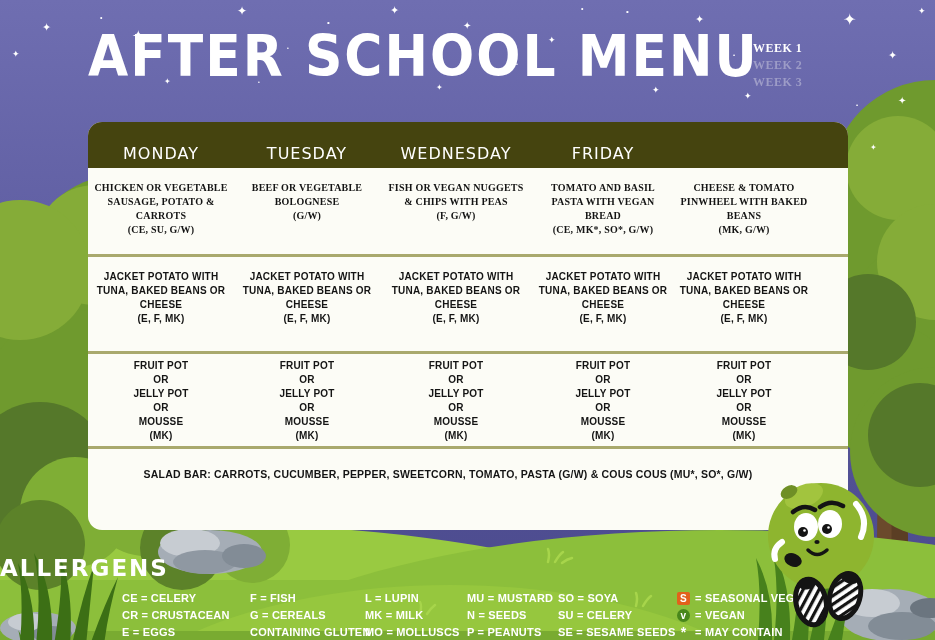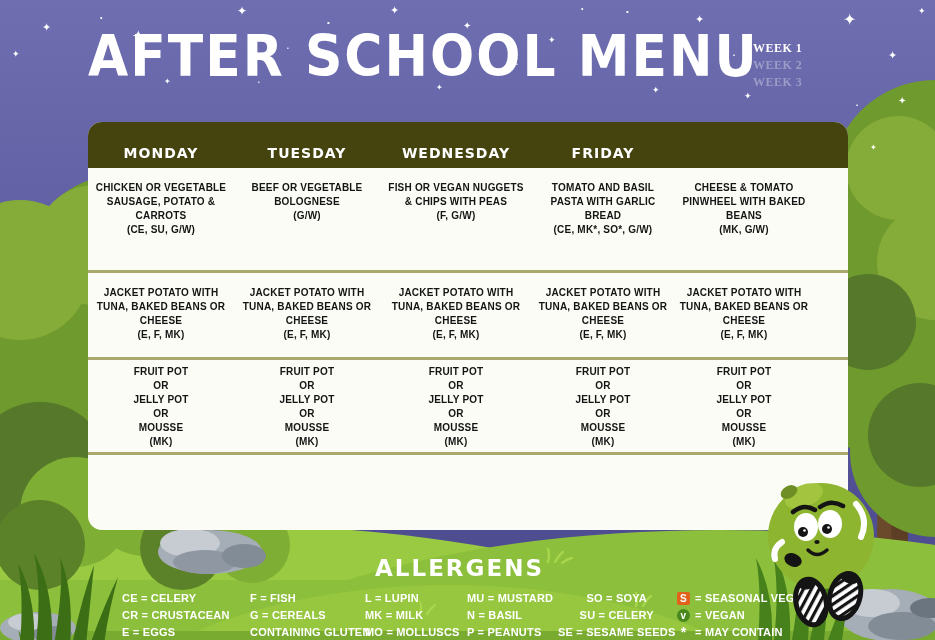--- a/index.html
+++ b/index.html
@@ -27,49 +27,49 @@
     position:absolute; left:88px; top:122px; width:760px; height:408px; z-index:2;
     background:#fcfcf6; border-radius:14px; overflow:hidden;
   }
   .table-head {
     height:46px; background:#45440f; display:grid;
     grid-template-columns:146px 146px 152px 142px 140px; padding-right:34px;
     align-items:center;
   }
   .table-head span {
     text-align:center; color:#ffffff; font-family:"DejaVu Sans", sans-serif;
-    font-weight:bold; font-size:14px; letter-spacing:1px;margin-top:16px;
+    font-weight:normal; font-size:16px; letter-spacing:1px;margin-top:16px;
   }
   .menu-row { display:grid; grid-template-columns:146px 146px 152px 142px 140px; padding-right:34px; }
-  .row-main { height:102px; }
-  .row-jacket { height:84px; }
+  .row-main { height:86px;font-family:Liberation Serif, serif; }
+  .row-jacket { height:94px; }
   .row-dessert { height:92px; }
   .cell {
     padding-top:13px; text-align:center; font-size:10px; font-weight:bold;
     line-height:14px; color:#141414; white-space:pre-line; letter-spacing:0.2px;
   }
   .row-dessert .cell { padding-top:5px; }
   .divider { height:3px; background:#a9a96d; }
   .salad-row {
     height:49px; display:flex; align-items:center; justify-content:center;
     padding-right:40px; font-size:10.5px; font-weight:bold; color:#141414; letter-spacing:0.2px;
   }
 
   .allergens-title {
-    position:absolute; left:0; right:16px; top:555px; z-index:3; text-align:center;
+    position:absolute; left:0; right:16px; top:555px; z-index:3; 
     color:#ffffff; font-family:"DejaVu Sans", sans-serif; font-weight:bold;
     font-size:23px; letter-spacing:2px;
   }
   .legend-col {
     position:absolute; top:590px; z-index:3; color:#ffffff;
     font-size:11px; font-weight:bold; line-height:17px; letter-spacing:0.2px;
   }
   .legend-line { white-space:pre-line; }
   .col-1 { left:122px; } .col-2 { left:250px; } .col-3 { left:365px; }
-  .col-4 { left:467px; } .col-5 { left:558px;text-align:center; } .col-6 { left:677px; }
+  .col-4 { left:467px; } .col-5 { left:558px; } .col-6 { left:677px; }
   .legend-entry { display:flex; align-items:center; height:17px; gap:5px; }
   .badge {
     display:inline-flex; width:13px; height:13px; align-items:center; justify-content:center;
     font-size:10px; font-weight:bold; color:#ffffff; flex:0 0 13px;
   }
   .badge-orange { background:#e2611b; border-radius:2px; }
   .badge-green  { background:#48871b; border-radius:50%; }
   .badge-plain  { background:none; font-size:14px; }
 
   .character { position:absolute; left:766px; top:470px; z-index:6; }
@@ -240,21 +240,21 @@
 SAUSAGE, POTATO &amp;
 CARROTS
 (CE, SU, G/W)</div>
       <div class="cell">BEEF OR VEGETABLE
 BOLOGNESE
 (G/W)</div>
       <div class="cell">FISH OR VEGAN NUGGETS
 &amp; CHIPS WITH PEAS
 (F, G/W)</div>
       <div class="cell">TOMATO AND BASIL
-PASTA WITH GARLIC
+PASTA WITH VEGAN
 BREAD
 (CE, MK*, SO*, G/W)</div>
       <div class="cell">CHEESE &amp; TOMATO
 PINWHEEL WITH BAKED
 BEANS
 (MK, G/W)</div>
     </div>
     <div class="divider"></div>
 
     <div class="menu-row row-jacket">
@@ -308,20 +308,23 @@
 (MK)</div>
       <div class="cell">FRUIT POT
 OR
 JELLY POT
 OR
 MOUSSE
 (MK)</div>
     </div>
     <div class="divider"></div>
 
+    <div class="salad-row">
+      <span>SALAD BAR: CARROTS, CUCUMBER, PEPPER, SWEETCORN, TOMATO, PASTA (G/W) &amp; COUS COUS (MU*, SO*, G/W)</span>
+    </div>
   </div>
 
   <div class="allergens-title">ALLERGENS</div>
 
   <div class="legend-col col-1">
     <div class="legend-line">CE = CELERY</div>
     <div class="legend-line">CR = CRUSTACEAN</div>
     <div class="legend-line">E = EGGS</div>
   </div>
   <div class="legend-col col-2">
@@ -329,21 +332,21 @@
     <div class="legend-line">G = CEREALS
 CONTAINING GLUTEN</div>
   </div>
   <div class="legend-col col-3">
     <div class="legend-line">L = LUPIN</div>
     <div class="legend-line">MK = MILK</div>
     <div class="legend-line">MO = MOLLUSCS</div>
   </div>
   <div class="legend-col col-4">
     <div class="legend-line">MU = MUSTARD</div>
-    <div class="legend-line">N = BASIL</div>
+    <div class="legend-line">N = SEEDS</div>
     <div class="legend-line">P = PEANUTS</div>
   </div>
   <div class="legend-col col-5">
     <div class="legend-line">SO = SOYA</div>
     <div class="legend-line">SU = CELERY</div>
     <div class="legend-line">SE = SESAME SEEDS</div>
   </div>
   <div class="legend-col col-6">
     <div class="legend-entry">
       <span class="badge badge-orange">S</span>

